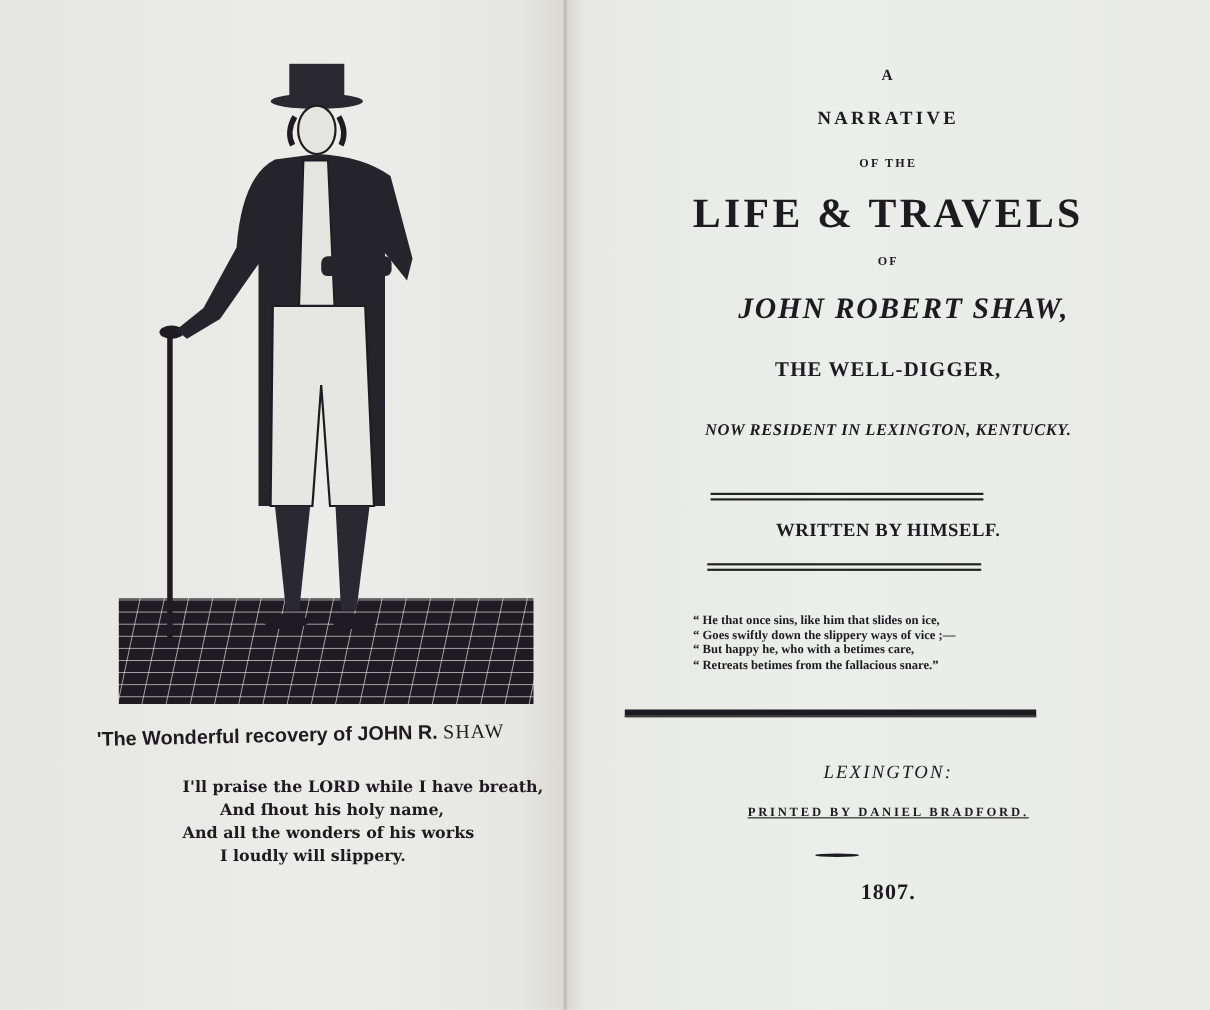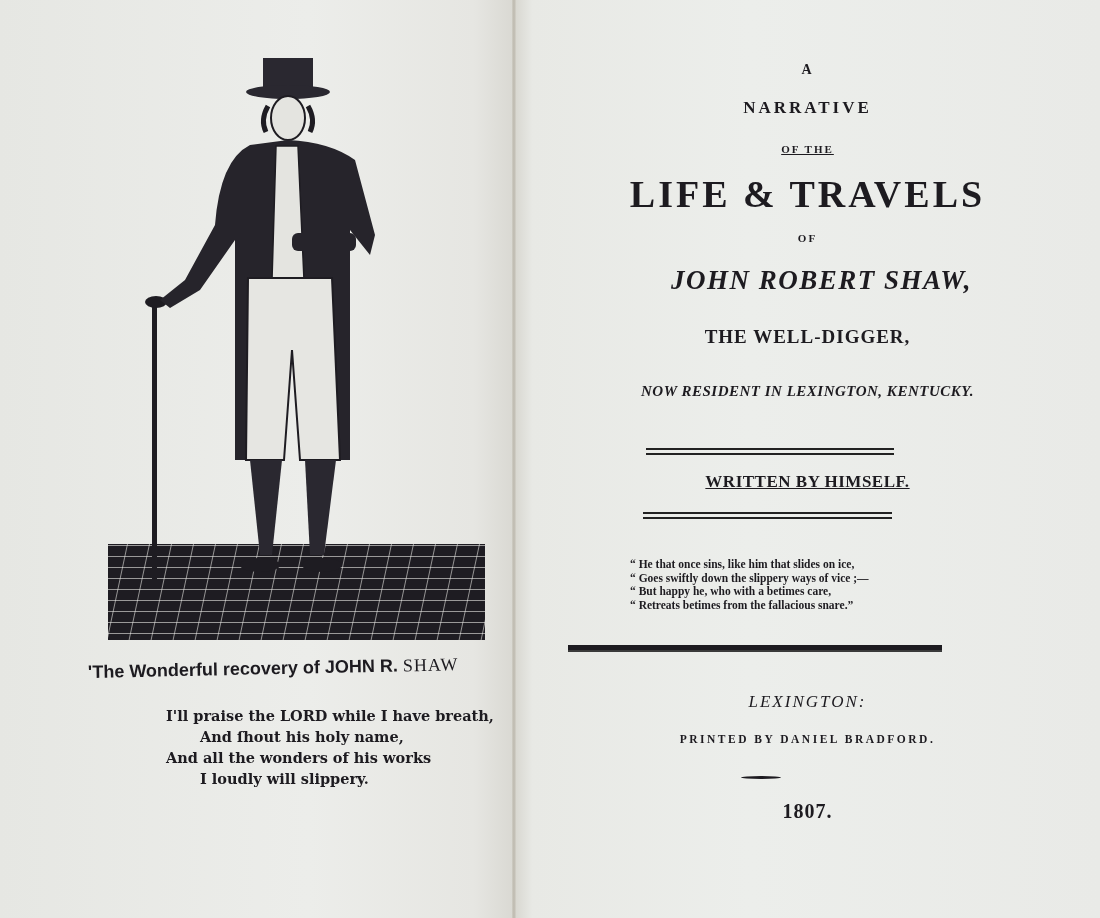--- a/index.html
+++ b/index.html
@@ -8,32 +8,32 @@
   .left{left:0;width:515px;background:linear-gradient(90deg,#e6e7e3 0%,#ecedea 60%,#e6e6e2 92%,#d9d8d2 100%);}
   .right{left:515px;width:585px;background:linear-gradient(90deg,#d8d7d0 0%,#e8e9e5 3%,#eceeeb 40%,#e9eae7 100%);}
   .gutter{position:absolute;left:512px;top:0;width:4px;height:918px;background:linear-gradient(90deg,#cfcdc4,#bdb9ae,#d4d2ca);}
   .figure{position:absolute;left:100px;top:50px;width:390px;height:595px;}
   .caption{position:absolute;left:88px;top:662px;width:420px;font-family:"Liberation Sans","DejaVu Sans",sans-serif;font-weight:bold;font-size:18px;transform:rotate(-1.2deg);transform-origin:left center;}
   .caption .shaw{font-family:"Liberation Serif",serif;font-weight:normal;letter-spacing:1px;}
   .verse{position:absolute;top:705px;font-family:"DejaVu Serif",serif;font-weight:bold;font-size:14.5px;line-height:21px;}
   .c{position:absolute;left:515px;width:585px;text-align:center;}
   .t-a{top:62px;font-size:14px;font-weight:bold;letter-spacing:2px;}
   .t-narr{top:98px;font-size:17px;font-weight:bold;letter-spacing:3px;}
-  .t-ofthe{top:143px;font-size:11px;font-weight:bold;letter-spacing:2px;text-decoration:underline;}
+  .t-ofthe{top:143px;font-size:11px;font-weight:bold;letter-spacing:2px;}
   .t-life{top:172px;font-size:38px;font-weight:bold;letter-spacing:3px;}
   .t-of{top:232px;font-size:11px;font-weight:bold;letter-spacing:2px;}
   .t-name{top:265px;font-size:27px;font-style:italic;font-weight:bold;letter-spacing:1.5px;padding-left:14px;}
   .t-well{top:326px;font-size:19px;font-weight:bold;letter-spacing:1px;}
   .t-res{top:383px;font-size:15px;font-style:italic;font-weight:bold;letter-spacing:0.5px;}
   .rule2{position:absolute;height:7px;border-top:2px solid #222;border-bottom:2px solid #222;box-sizing:border-box;}
-  .t-written{top:472px;font-size:17px;font-weight:bold;letter-spacing:0.5px;text-decoration:underline;}
+  .t-written{top:472px;font-size:17px;font-weight:bold;letter-spacing:0.5px;}
   .quote{position:absolute;left:630px;top:558px;font-size:11.5px;font-weight:bold;line-height:13.5px;font-family:"Liberation Serif",serif;}
   .thick{position:absolute;left:568px;top:645px;width:374px;height:5px;background:#1d1b20;border-bottom:2px solid #3a3a3a;}
   .t-lex{top:692px;font-size:17px;font-style:italic;letter-spacing:2px;}
-  .t-printed{top:733px;font-size:11.5px;font-weight:bold;letter-spacing:2.5px;}
+  .t-printed{top:733px;font-size:11.5px;font-weight:bold;letter-spacing:2.5px;text-decoration:underline;}
   .dash{position:absolute;left:741px;top:776px;width:40px;height:3px;background:#1d1b20;border-radius:50%;}
   .t-year{top:800px;font-size:20px;font-weight:bold;letter-spacing:1px;}
 </style>
 </head>
 <body>
 
 <div class="page left"></div>
 <div class="page right"></div>
 <div class="gutter"></div>
 

